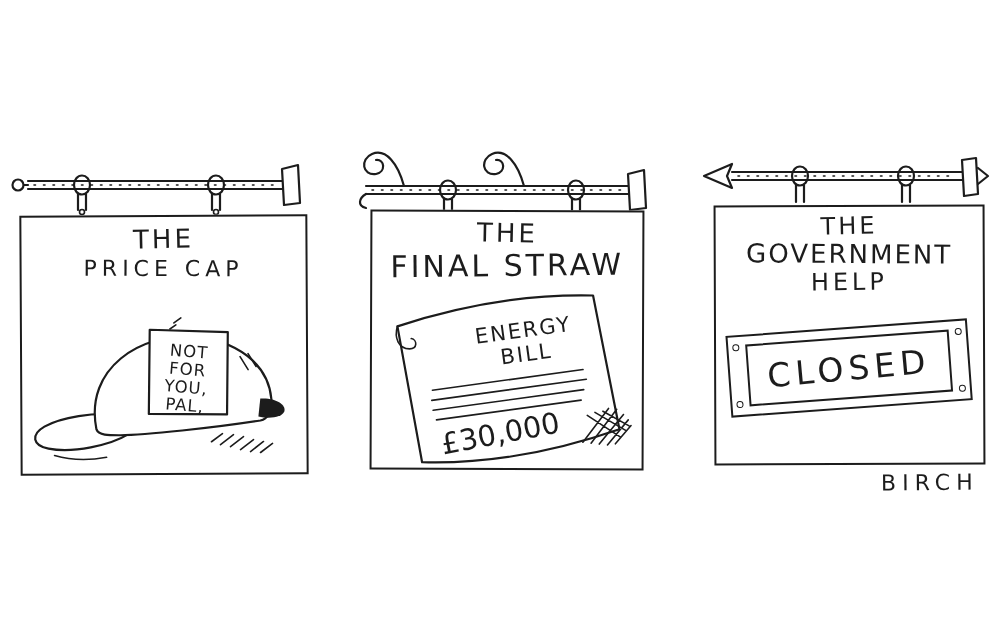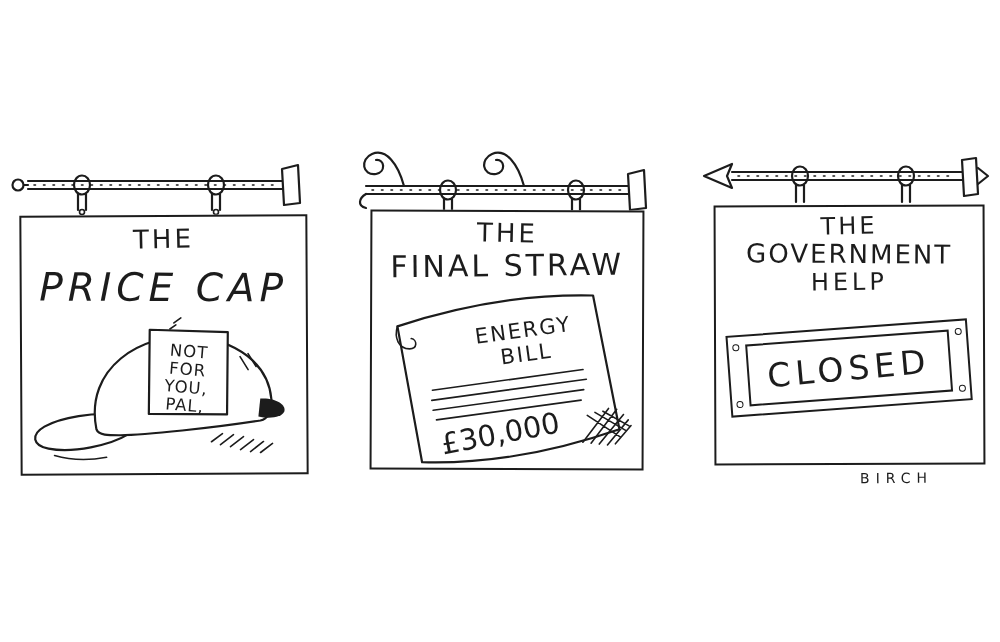--- a/index.html
+++ b/index.html
@@ -14,21 +14,21 @@
     border:2.5px solid #1c1c1c;
     background:#ffffff;
   }
   .panel-1 { left:20px;  top:215px; width:288px; height:260px; transform:rotate(-0.3deg); }
   .panel-2 { left:370px; top:210px; width:274px; height:260px; transform:rotate(0.2deg); }
   .panel-3 { left:714px; top:205px; width:271px; height:260px; transform:rotate(-0.2deg); }
 
   .title { width:100%; text-align:center; line-height:1.05; }
   .t-line { display:block; letter-spacing:3px; }
   .p1-the  { font-size:26px; margin-top:9px;  transform:rotate(-1deg); }
-  .p1-main { font-size:39px; letter-spacing:5px; margin-top:15px; transform:rotate(0.5deg);font-style:italic; }
+  .p1-main { font-size:22px; letter-spacing:5px; margin-top:4px; transform:rotate(0.5deg); }
   .p2-the  { font-size:26px; margin-top:8px;  transform:rotate(1deg); }
   .p2-main { font-size:30px; letter-spacing:3px; margin-top:3px; transform:rotate(-0.8deg); }
   .p3-the  { font-size:24px; margin-top:7px;  transform:rotate(-1.2deg); }
   .p3-gov  { font-size:26px; letter-spacing:2px; margin-top:2px; transform:rotate(0.6deg); }
   .p3-help { font-size:24px; letter-spacing:4px; margin-top:2px; transform:rotate(-0.5deg); }
 
   
   svg { display:block; }
   .ink { stroke:#1c1c1c; stroke-width:2.2; fill:none; stroke-linecap:round; stroke-linejoin:round; }
   .ink-thin { stroke:#1c1c1c; stroke-width:1.6; fill:none; stroke-linecap:round; }
@@ -57,22 +57,22 @@
   .screw {
     position:absolute; width:7px; height:7px;
     border:1.8px solid #1c1c1c; border-radius:50%; background:#fff;
   }
   .screw-tl { left:4px;  top:7px;  }
   .screw-bl { left:4px;  bottom:7px; }
   .screw-tr { right:4px; top:7px;  }
   .screw-br { right:4px; bottom:7px; }
 
   .signature {
-    position:absolute; left:860px; top:470px;
-    font-size:14px; letter-spacing:6px; transform:rotate(-0.5deg);
+    position:absolute; left:881px; top:470px;
+    font-size:22px; letter-spacing:6px; transform:rotate(-0.5deg);
   }
 </style>
 </head>
 <body>
 
 <div class="abs" style="inset:0;">
 
   <svg class="abs bracket-1" width="300" height="62" viewBox="0 0 300 62">
     <circle class="ink" cx="10" cy="30" r="5.5"></circle>
     <path class="ink" d="M16 30 H20"></path>

